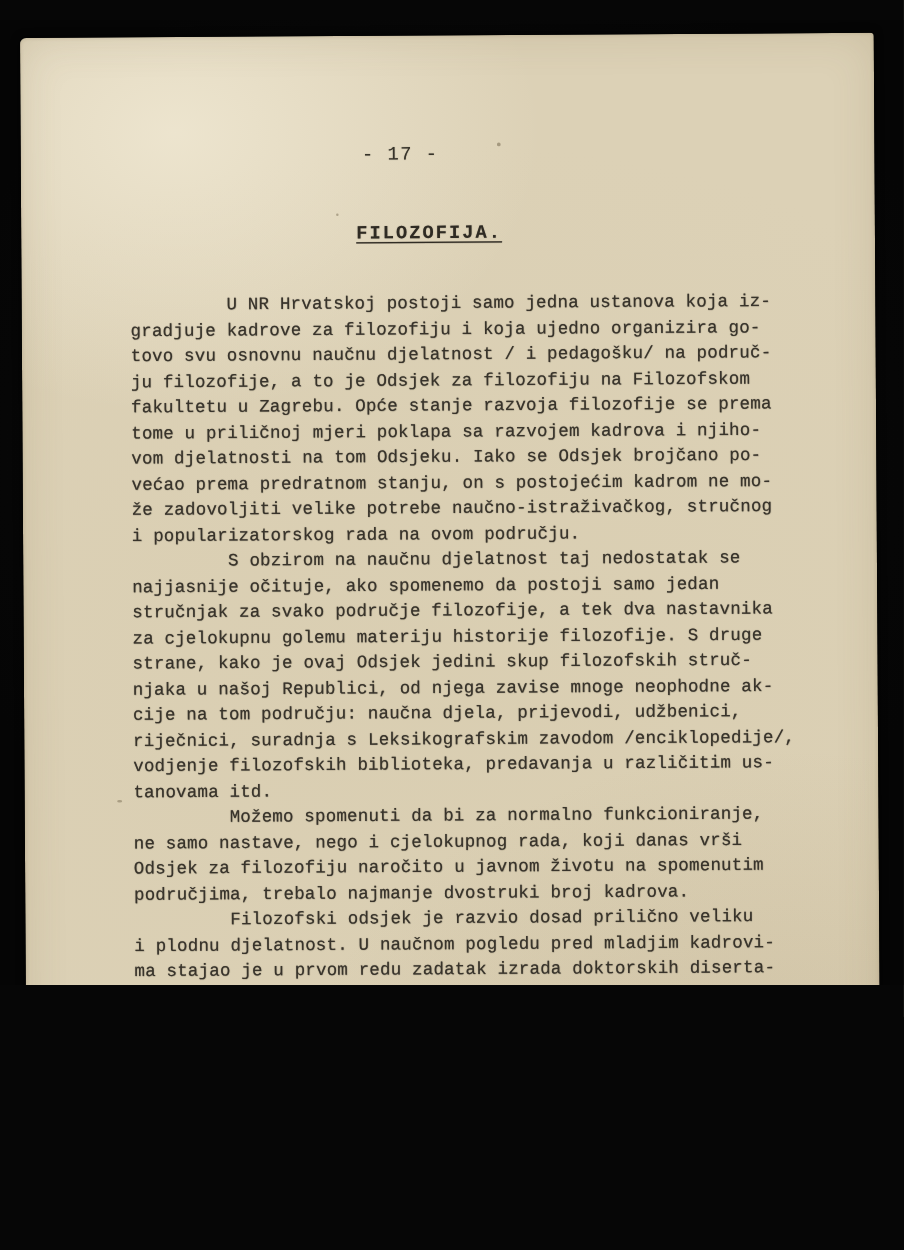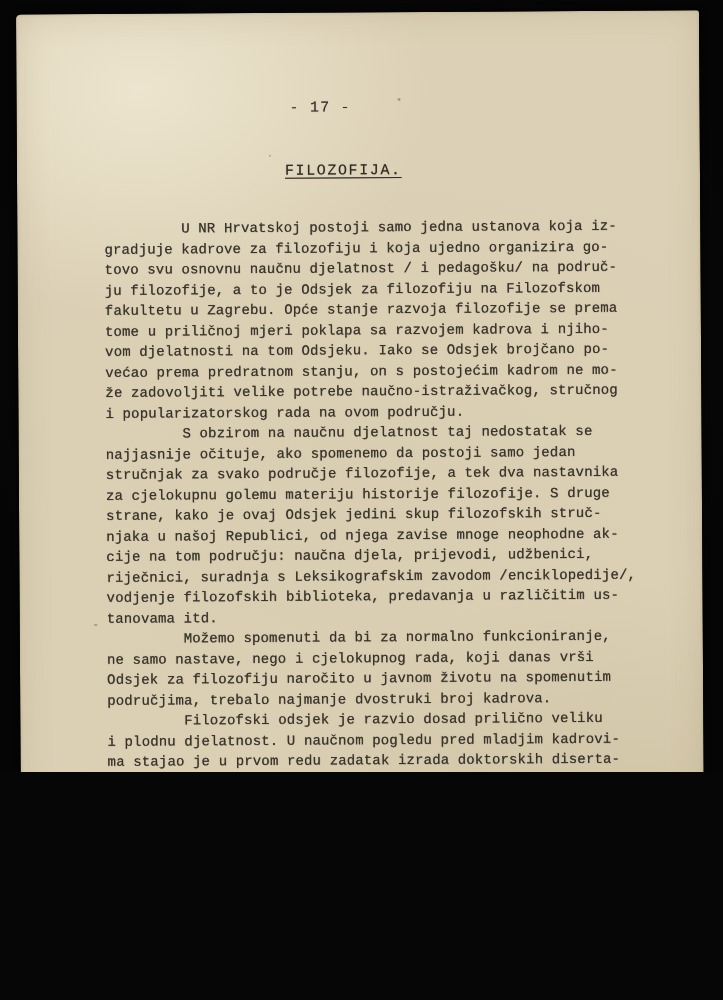--- a/index.html
+++ b/index.html
@@ -10,20 +10,21 @@
     overflow: hidden;
     background: #060606;
     font-family: "Liberation Mono", "DejaVu Sans Mono", monospace;
   }
   .scan {
     position: relative;
     width: 723px;
     height: 772px;
     background: radial-gradient(circle at 50% 45%, #0c0c0c 0%, #050505 75%);
     overflow: hidden;
+    margin-top: 16px;
   }
   .paper {
     position: absolute;
     left: 16px;
     top: 14px;
     width: 683px;
     height: 960px;
     border-radius: 5px 3px 7px 6px;
     transform: rotate(-0.35deg);
     transform-origin: 10% 0%;
@@ -44,21 +45,21 @@
     font-size: 15px;
     letter-spacing: 1.2px;
     color: rgba(48,44,36,0.92);
     text-shadow: 0 0 0.8px rgba(48,44,36,0.55);
   }
   .doc-title {
     position: absolute;
     left: 268px;
     top: 150px;
     font-size: 15px;
-    font-weight: normal;
+    font-weight: bold;
     letter-spacing: 1.6px;
     color: rgba(42,38,31,0.95);
     text-decoration: underline;
     text-underline-offset: 3px;
     text-decoration-thickness: 1.4px;
     text-shadow: 0 0 0.8px rgba(42,38,31,0.5);
   }
   .doc-body {
     position: absolute;
     left: 87px;

